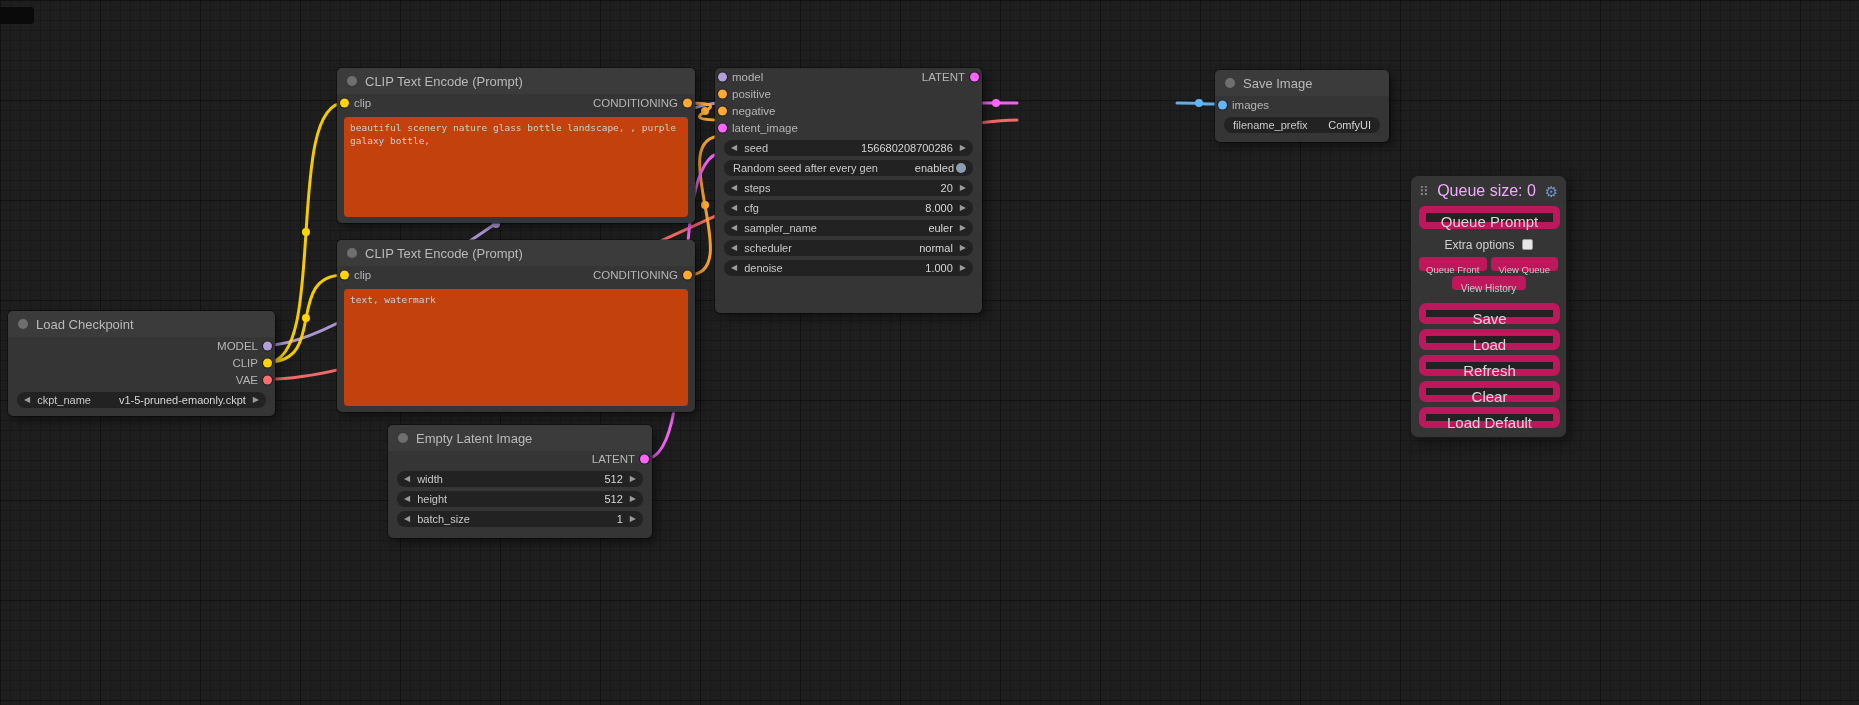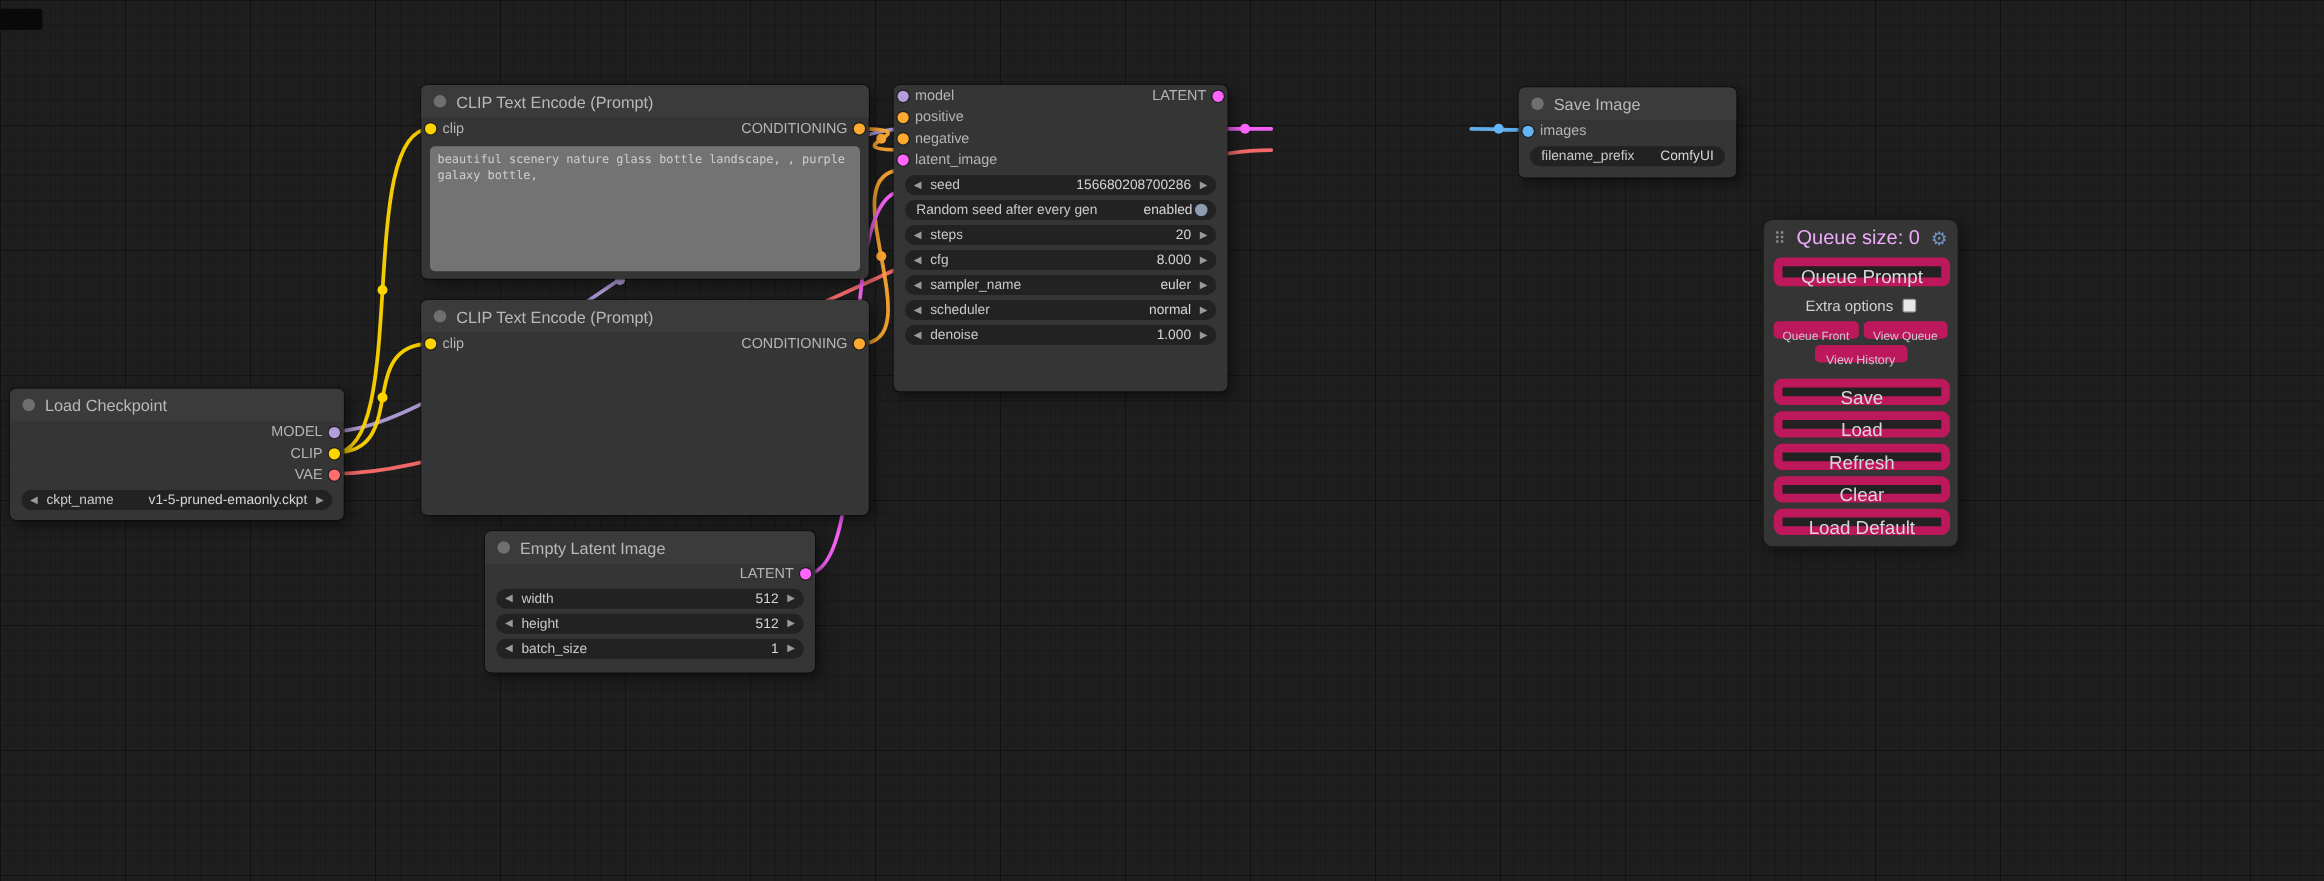--- a/index.html
+++ b/index.html
@@ -43,21 +43,21 @@
 
   .widget { height:16px; margin:4px 9px 0; background:#222; border-radius:8px;
     display:flex; align-items:center; padding:0 7px; font-size:11px; color:#c9c9c9; white-space:nowrap; }
   .warrow { color:#9a9a9a; font-size:8px; line-height:1; }
   .wlabel { margin-left:7px; overflow:hidden; }
   .wvalue { margin-left:auto; margin-right:7px; color:#d6d6d6; }
   .widget.noarrows .wlabel { margin-left:2px; }
   .widget.noarrows .wvalue { margin-right:2px; }
   .toggle-dot { width:10px; height:10px; border-radius:50%; background:#8d9cb3; flex:none; }
 
-  .prompt-text { margin:6px 7px 0; background:#737373; border-radius:4px; color:#cfcfcf;
+  .prompt-text { margin:6px 7px 0; background:#c2410c; border-radius:4px; color:#cfcfcf;
     font-family:"DejaVu Sans Mono",monospace; font-size:9.5px; line-height:13px;
     padding:4px 6px; overflow:hidden; white-space:pre-wrap; word-break:break-word; }
   #clip1-text { height:100px; }
   #clip2-text { height:117px; }
 
   
   #n-ckpt   { left:8px;    top:311px; width:267px; height:105px; }
   #n-clip1  { left:337px;  top:68px;  width:358px; height:155px; }
   #n-clip2  { left:337px;  top:240px; width:358px; height:172px; }
   #n-latent { left:388px;  top:425px; width:264px; height:113px; }
@@ -161,20 +161,21 @@
     <div class="ntitle">
       <span class="tdot"></span>
       <span>CLIP Text Encode (Prompt)</span>
     </div>
     <div class="slotrow">
       <span class="socket in s-clip"></span>
       <span class="in-label">clip</span>
       <span class="out-label">CONDITIONING</span>
       <span class="socket out s-cond"></span>
     </div>
+    <div class="prompt-text" id="clip2-text">text, watermark</div>
   </div>
 
   <div class="node" id="n-latent">
     <div class="ntitle">
       <span class="tdot"></span>
       <span>Empty Latent Image</span>
     </div>
     <div class="slotrow h16">
       <span class="out-label">LATENT</span>
       <span class="socket out s-latent"></span>

